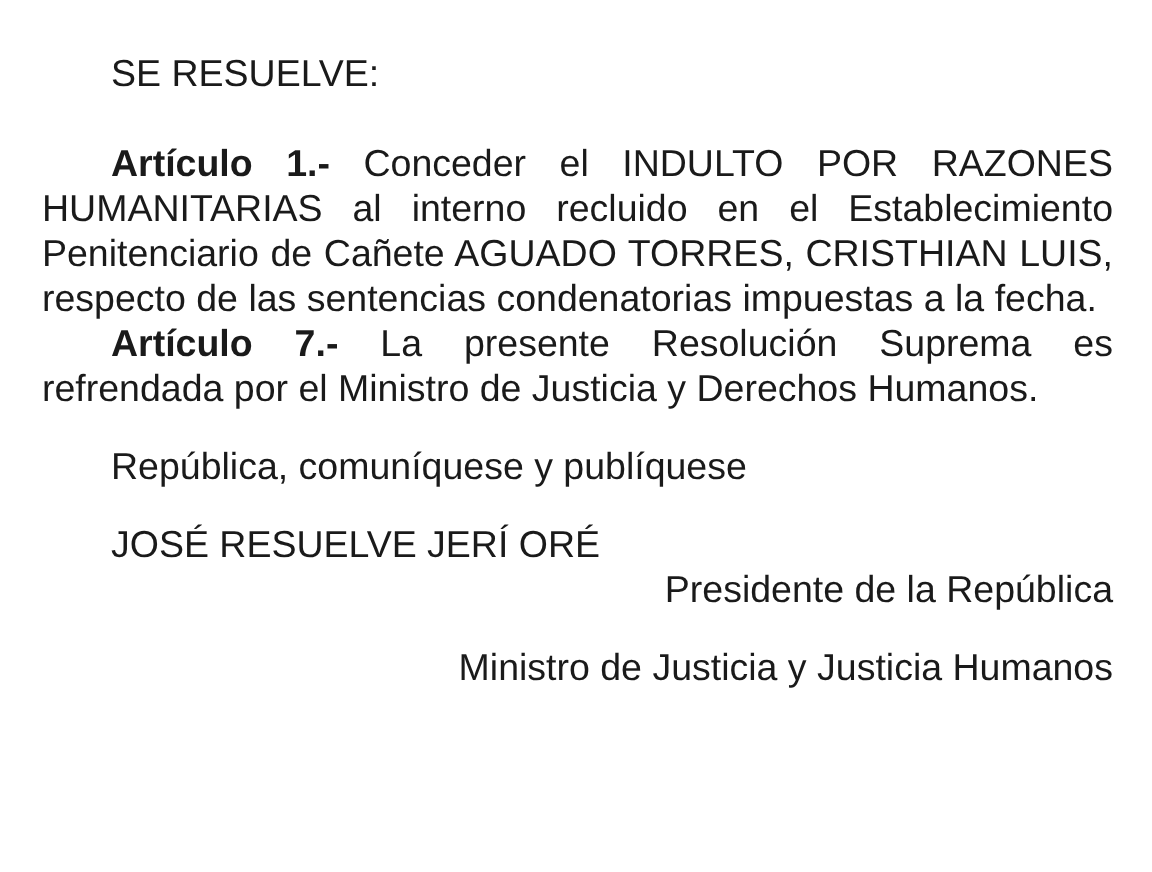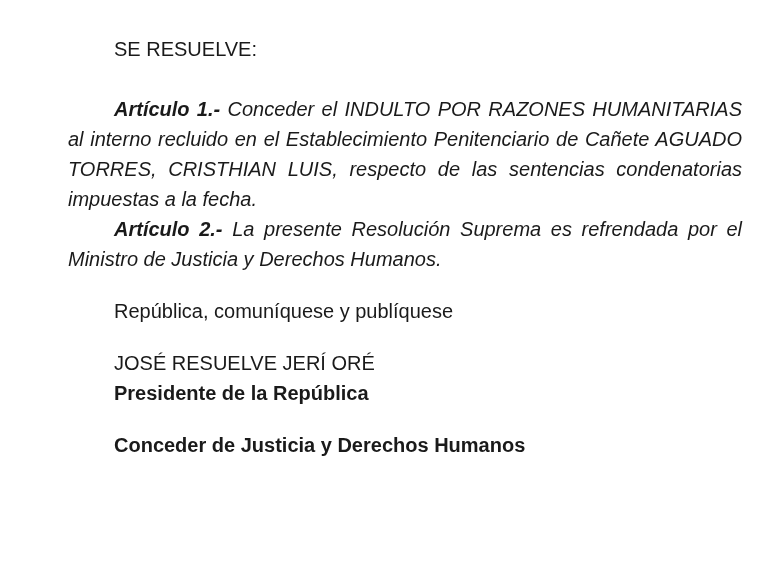--- a/index.html
+++ b/index.html
@@ -16,82 +16,79 @@
   }
   .page {
     position: relative;
     width: 768px;
     height: 581px;
     box-sizing: border-box;
     padding: 0 26px 0 28px;
   }
   .doc-body {
     position: relative;
-    font-size: 20px;
+    font-size: 25px;
     line-height: 30px;
     text-align: justify;
     text-justify: inter-word;
-    margin-left: 40px;
   }
   .para {
     margin: 0;
     text-indent: 0;
-    font-style: italic;
   }
   .indent {
     text-indent: 46px;
   }
   .spacer-md { height: 22px; }
   .spacer-lg { height: 30px; }
   .bold { font-weight: bold; }
   .block-line {
     margin: 0;
     text-align: left;
     white-space: nowrap;
   }
   .sig-name {
     margin: 0;
     text-align: left;
     padding-left: 46px;
     white-space: nowrap;
   }
   .sig-title {
     margin: 0;
-    text-align: left;
+    text-align: right;
     padding-left: 46px;
     white-space: nowrap;
-    font-weight: bold;
   }
   .lead-indent { padding-left: 46px; }
 </style>
 </head>
 <body>
 
 <div class="page">
 
   <div class="doc-body">
 
     <div style="height:34px"></div>
 
     <p class="block-line lead-indent">SE RESUELVE:</p>
 
     <div class="spacer-lg"></div>
 
     <p class="para indent"><span class="bold">Artículo 1.-</span><span> Conceder el INDULTO POR RAZONES HUMANITARIAS al interno recluido en el Establecimiento Penitenciario de Cañete AGUADO TORRES, CRISTHIAN LUIS, respecto de las sentencias condenatorias impuestas a la fecha.</span></p>
 
-    <p class="para indent"><span class="bold">Artículo 2.-</span><span> La presente Resolución Suprema es refrendada por el Ministro de Justicia y Derechos Humanos.</span></p>
+    <p class="para indent"><span class="bold">Artículo 7.-</span><span> La presente Resolución Suprema es refrendada por el Ministro de Justicia y Derechos Humanos.</span></p>
 
     <div class="spacer-md"></div>
 
     <p class="block-line lead-indent">República, comuníquese y publíquese</p>
 
     <div class="spacer-md"></div>
 
     <p class="sig-name">JOSÉ RESUELVE JERÍ ORÉ</p>
     <p class="sig-title">Presidente de la República</p>
 
     <div class="spacer-md"></div>
 
-    <p class="sig-title">Conceder de Justicia y Derechos Humanos</p>
+    <p class="sig-title">Ministro de Justicia y Justicia Humanos</p>
 
   </div>
 
 </div>
 
 </body></html>

